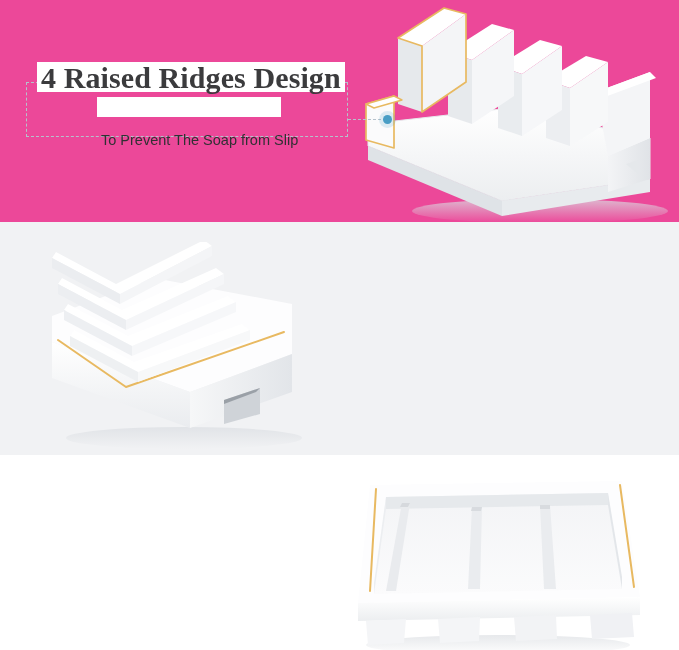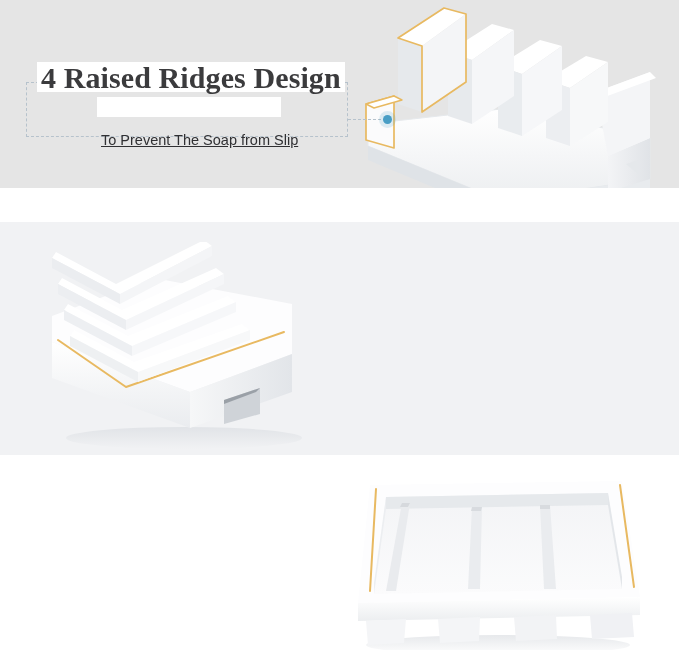--- a/index.html
+++ b/index.html
@@ -22,21 +22,21 @@
     height: 650px;
   }
 
   
   .panel {
     position: absolute;
     left: 0;
     width: 679px;
     overflow: hidden;
   }
-  .panel-1 { top: 0;   height: 188px; background: #e5e5e5; }
+  .panel-1 { top: 0;   height: 222px; background: #ec4899; }
   .panel-2 { top: 222px; height: 233px; background: #f1f2f4; }
   .panel-3 { top: 455px; height: 195px; background: #ffffff; }
 
   
   .callout {
     position: absolute;
     z-index: 30;
   }
   .callout-box {
     position: relative;
@@ -58,21 +58,20 @@
     z-index: 3;
   }
   .subline {
     position: relative;
     font-family: "Liberation Sans", sans-serif;
     font-weight: 400;
     color: #303033;
     white-space: nowrap;
     line-height: 1;
     z-index: 4;
-    text-decoration: underline;
   }
   .subline-bg {
     position: absolute;
     z-index: 3;
   }
 
   
   .c1 { left: 26px; top: 82px; }
   .c1 .callout-box { width: 322px; height: 55px; }
   .c1 .headline {

